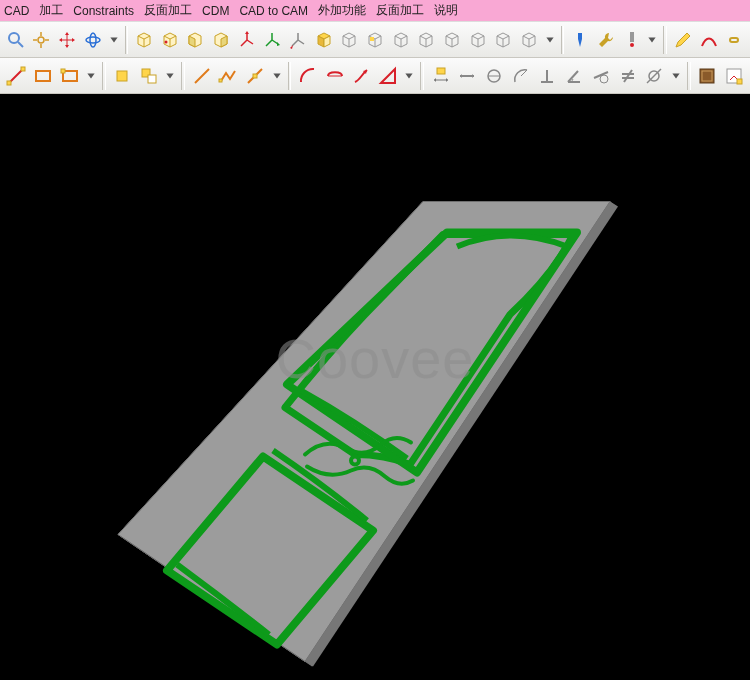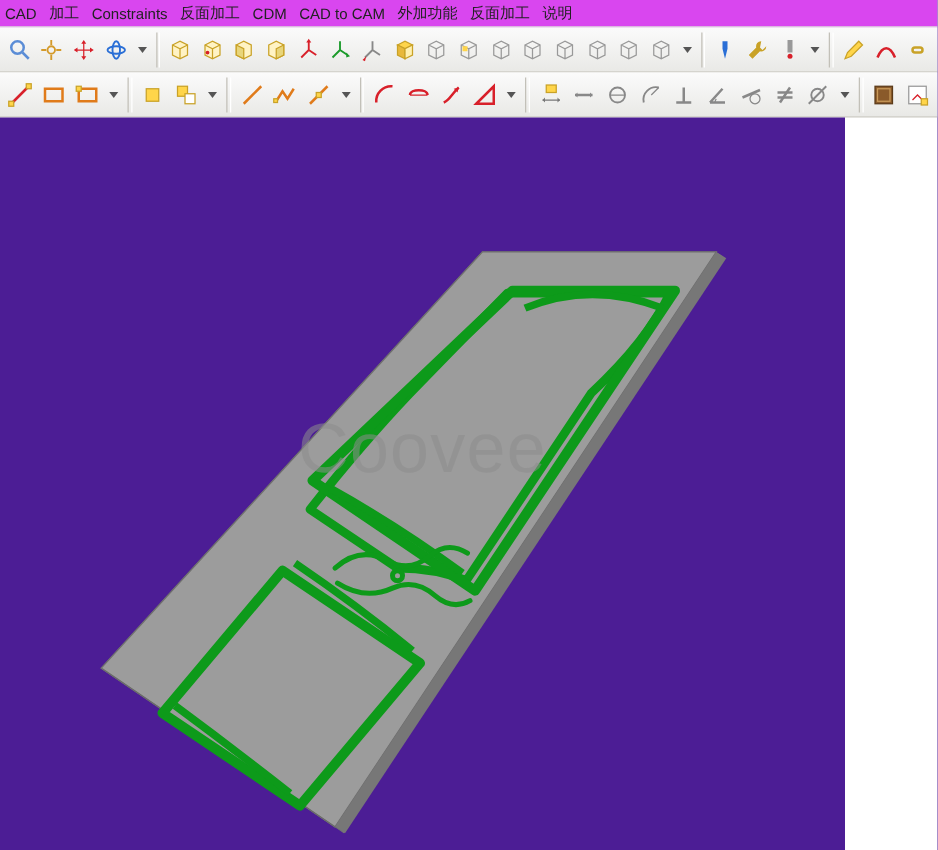--- a/index.html
+++ b/index.html
@@ -1,24 +1,24 @@
 <!DOCTYPE html>
 <html><head>
 <meta charset="utf-8">
 <style>
   * { box-sizing: border-box; margin: 0; padding: 0; }
   html, body { width: 750px; height: 680px; font-family: "Microsoft YaHei", Arial, sans-serif; font-size: 12px; overflow: hidden; }
-  .menubar { height: 22px; background: #d946ef; display: flex; align-items: center; padding: 0 4px; gap: 10px; color: #222; border-bottom: 1px solid #ddd; }
+  .menubar { height: 22px; background: #f9a8d4; display: flex; align-items: center; padding: 0 4px; gap: 10px; color: #222; border-bottom: 1px solid #ddd; }
   .menubar span { cursor: default; }
   .toolbars { display: flex; flex-direction: column; }
   .tb-row { height: 36px; background: linear-gradient(#fbfbfb,#e9e9e6); border-bottom: 1px solid #c9c7c0; display: flex; align-items: center; padding: 0 4px; gap: 2px; }
   .tb-sep { width: 4px; height: 28px; margin: 0 2px; border-left: 1px solid #c2c0b8; border-right: 1px solid #fff; }
   .tb-btn { width: 26px; height: 26px; display: flex; align-items: center; justify-content: center; border: 1px solid transparent; border-radius: 2px; }
   .tb-btn svg { width: 20px; height: 20px; }
-  .viewport { position: relative; width: 676px; height: 586px; background: #4c1d95; }
+  .viewport { position: relative; width: 750px; height: 586px; background: #000000; }
   .watermark { position: absolute; left: 50%; top: 45%; transform: translate(-50%,-50%); font-size: 56px; color: rgba(140,140,140,0.55); font-family: Arial, sans-serif; letter-spacing: 1px; pointer-events: none; }
   .model { position: absolute; left: 50%; top: 55%; transform: translate(-50%,-50%); }
 </style>
 </head>
 <body>
 
 <div class="menubar">
   <span>CAD</span>
   <span>加工</span>
   <span>Constraints</span>

